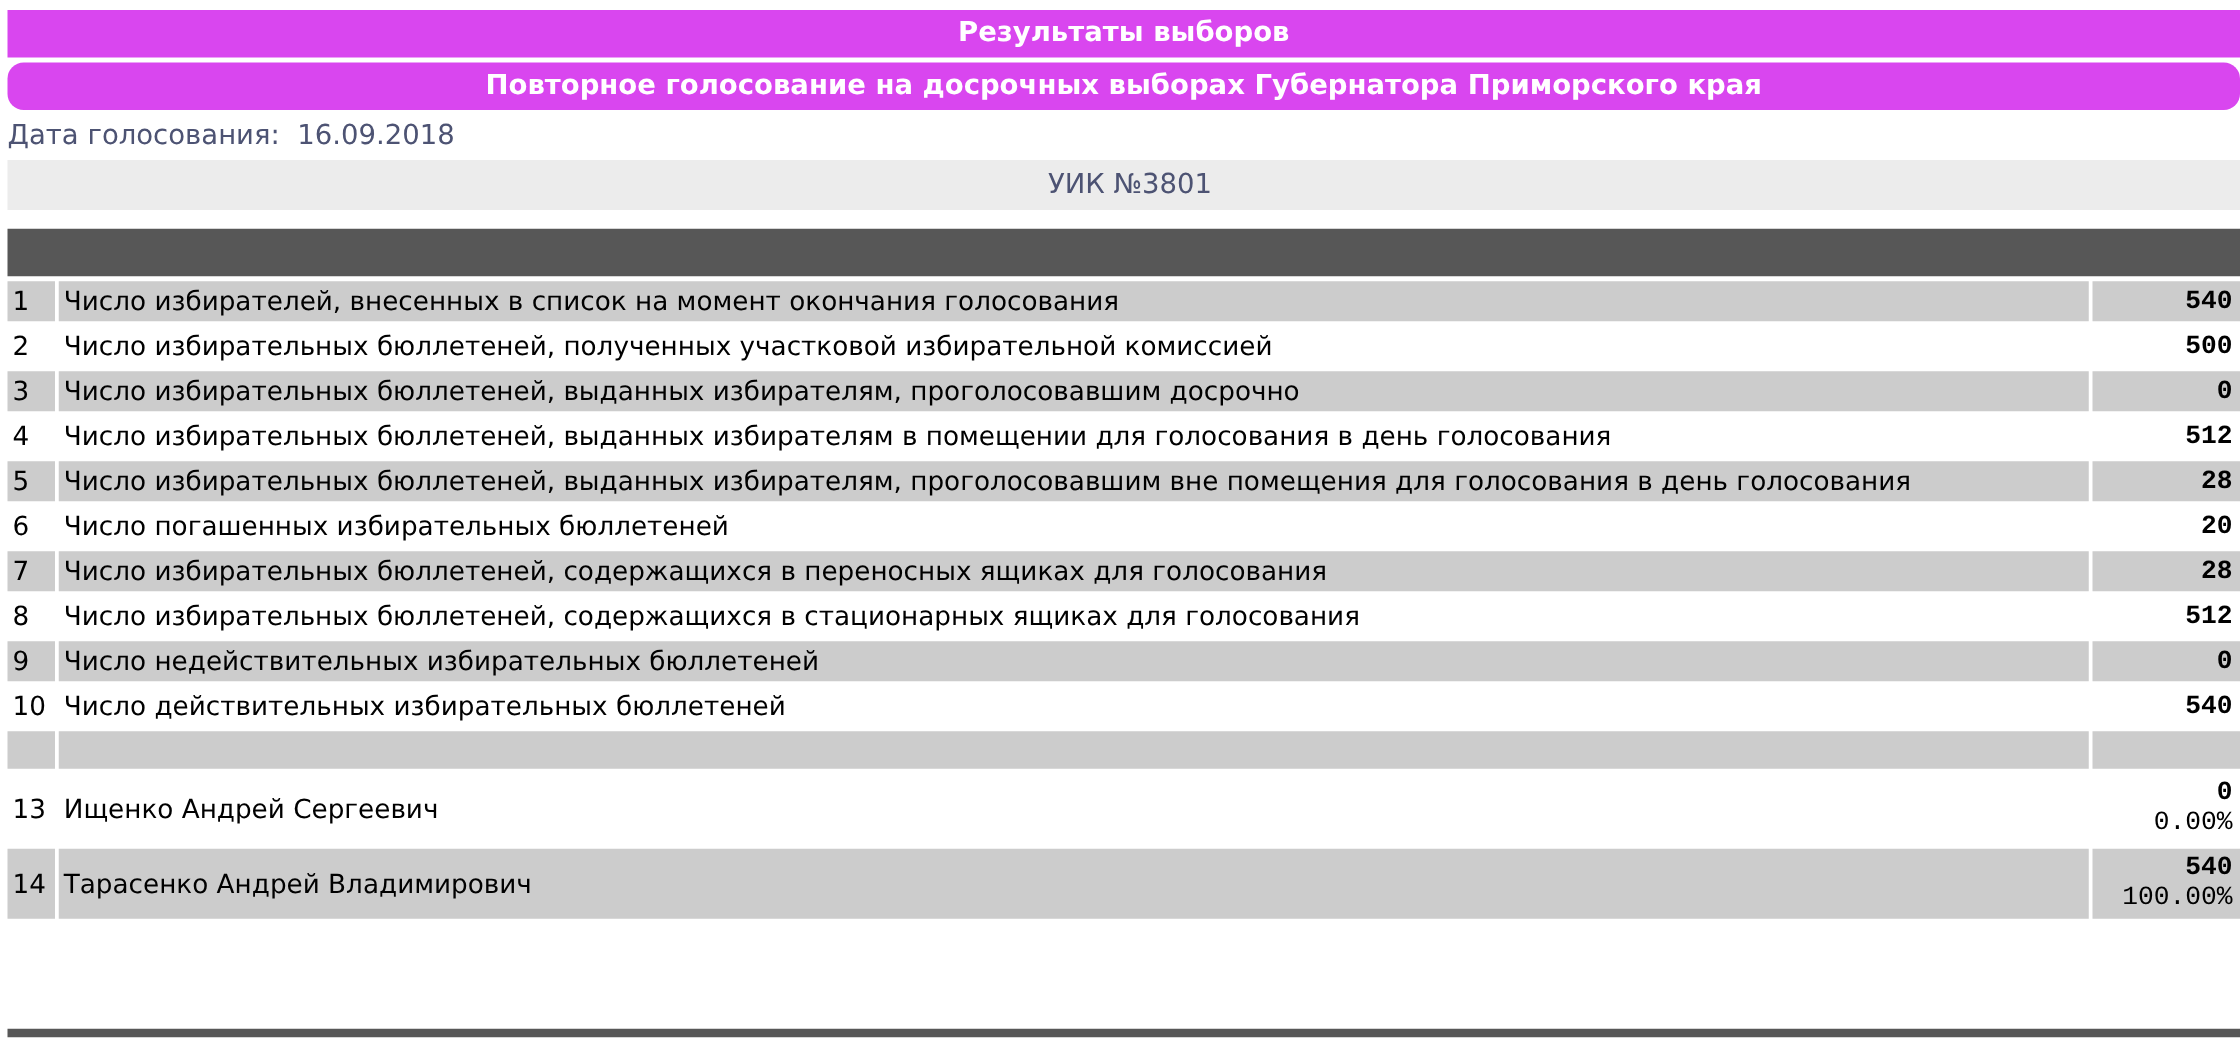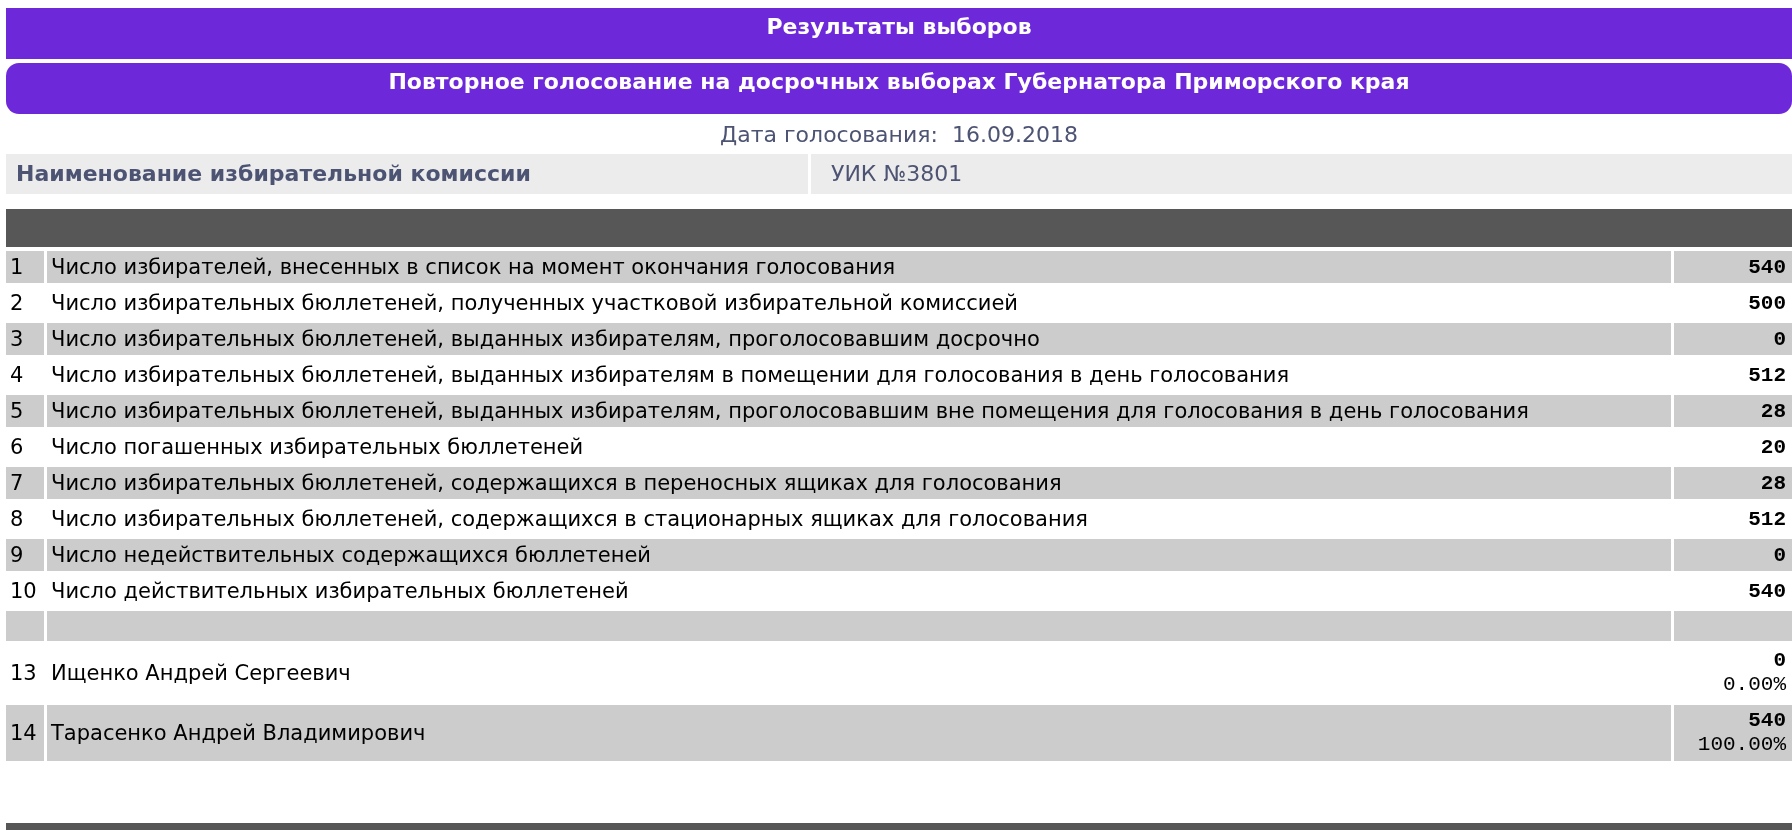--- a/index.html
+++ b/index.html
@@ -11,32 +11,31 @@
       overflow: hidden;
       font-family: "DejaVu Sans", sans-serif;
     }
     .page {
       position: relative;
       width: 1792px;
       padding: 8px 0 0 6px;
       box-sizing: border-box;
     }
     .bar {
-      background: #6d28d9;
+      background: #d946ef;
       color: #ffffff;
       font-weight: bold;
       font-size: 22px;
       text-align: center;
-      height: 51px;
+      height: 38px;
       line-height: 38px;
       margin-bottom: 4px;
     }
     .bar.sub { margin-bottom: 0; border-radius: 13px; }
     .date-line {
-      text-align: center;
       color: #4d5373;
       font-size: 22px;
       height: 38px;
       line-height: 38px;
       margin-top: 2px;
     }
     .commission {
       display: flex;
       background: #ffffff;
       margin-top: 0;
@@ -50,21 +49,22 @@
       padding-left: 10px;
       box-sizing: border-box;
     }
     .commission .name-label {
       width: 802px;
       font-weight: bold;
       margin-right: 3px;
     }
     .commission .name-value {
       flex: 1;
-      padding-left: 20px;
+      padding-left: 10px;
+      text-align: center;
     }
     .dark-head {
       background: #575757;
       height: 38px;
       margin-top: 15px;
     }
     table.results {
       border-collapse: separate;
       border-spacing: 3px 4px;
       margin-left: -3px;
@@ -106,21 +106,20 @@
 
 <div class="page">
   <div class="bar">Результаты выборов</div>
   <div class="bar sub">Повторное голосование на досрочных выборах Губернатора Приморского края</div>
   <div class="date-line">
     <span>Дата голосования:</span>&nbsp;
     <span>16.09.2018</span>
   </div>
 
   <div class="commission">
-    <div class="cell name-label">Наименование избирательной комиссии</div>
     <div class="cell name-value">УИК №3801</div>
   </div>
 
   <div class="dark-head"></div>
 
   <table class="results">
     <tbody>
       <tr class="odd">
         <td class="num">1</td>
         <td class="label">Число избирателей, внесенных в список на момент окончания голосования</td>
@@ -156,21 +155,21 @@
         <td class="label">Число избирательных бюллетеней, содержащихся в переносных ящиках для голосования</td>
         <td class="value">28</td>
       </tr>
       <tr class="even">
         <td class="num">8</td>
         <td class="label">Число избирательных бюллетеней, содержащихся в стационарных ящиках для голосования</td>
         <td class="value">512</td>
       </tr>
       <tr class="odd">
         <td class="num">9</td>
-        <td class="label">Число недействительных содержащихся бюллетеней</td>
+        <td class="label">Число недействительных избирательных бюллетеней</td>
         <td class="value">0</td>
       </tr>
       <tr class="even">
         <td class="num">10</td>
         <td class="label">Число действительных избирательных бюллетеней</td>
         <td class="value">540</td>
       </tr>
       <tr class="odd spacer">
         <td class="num"></td>
         <td class="label"></td>

